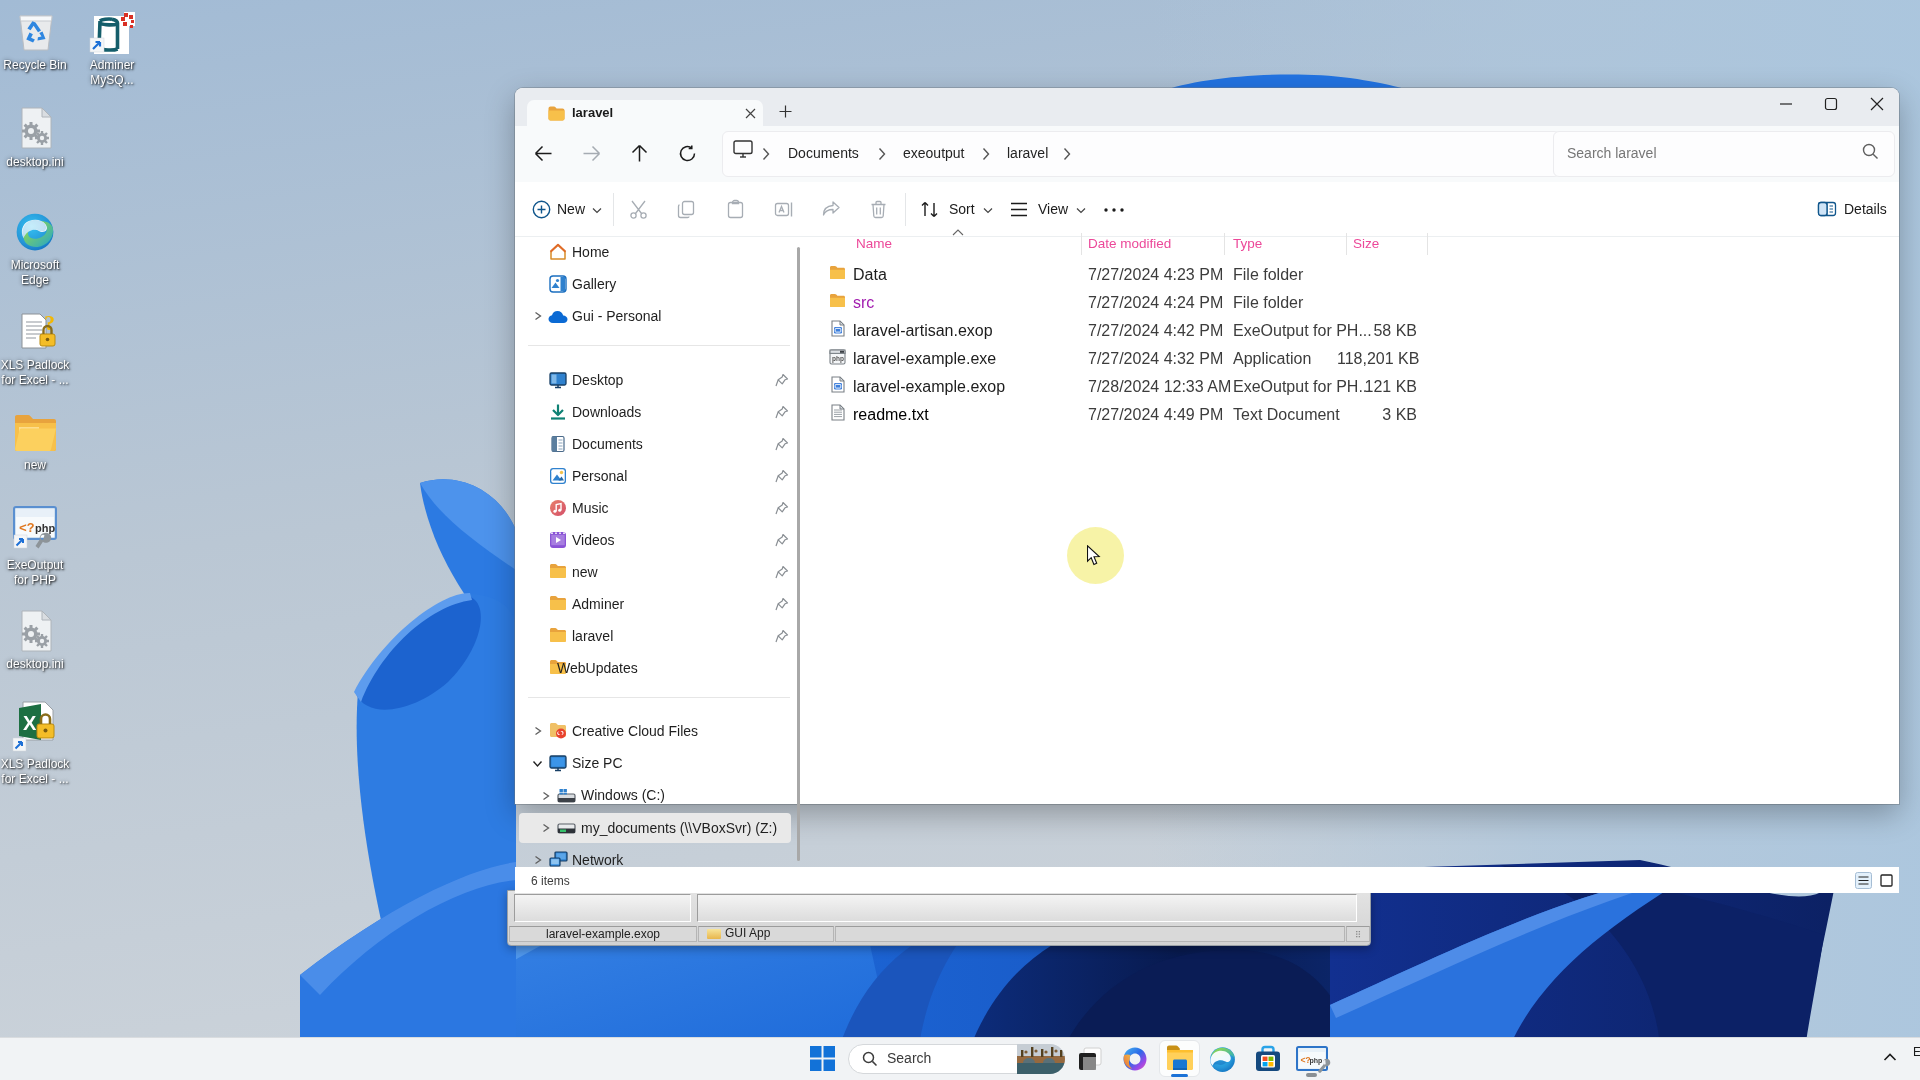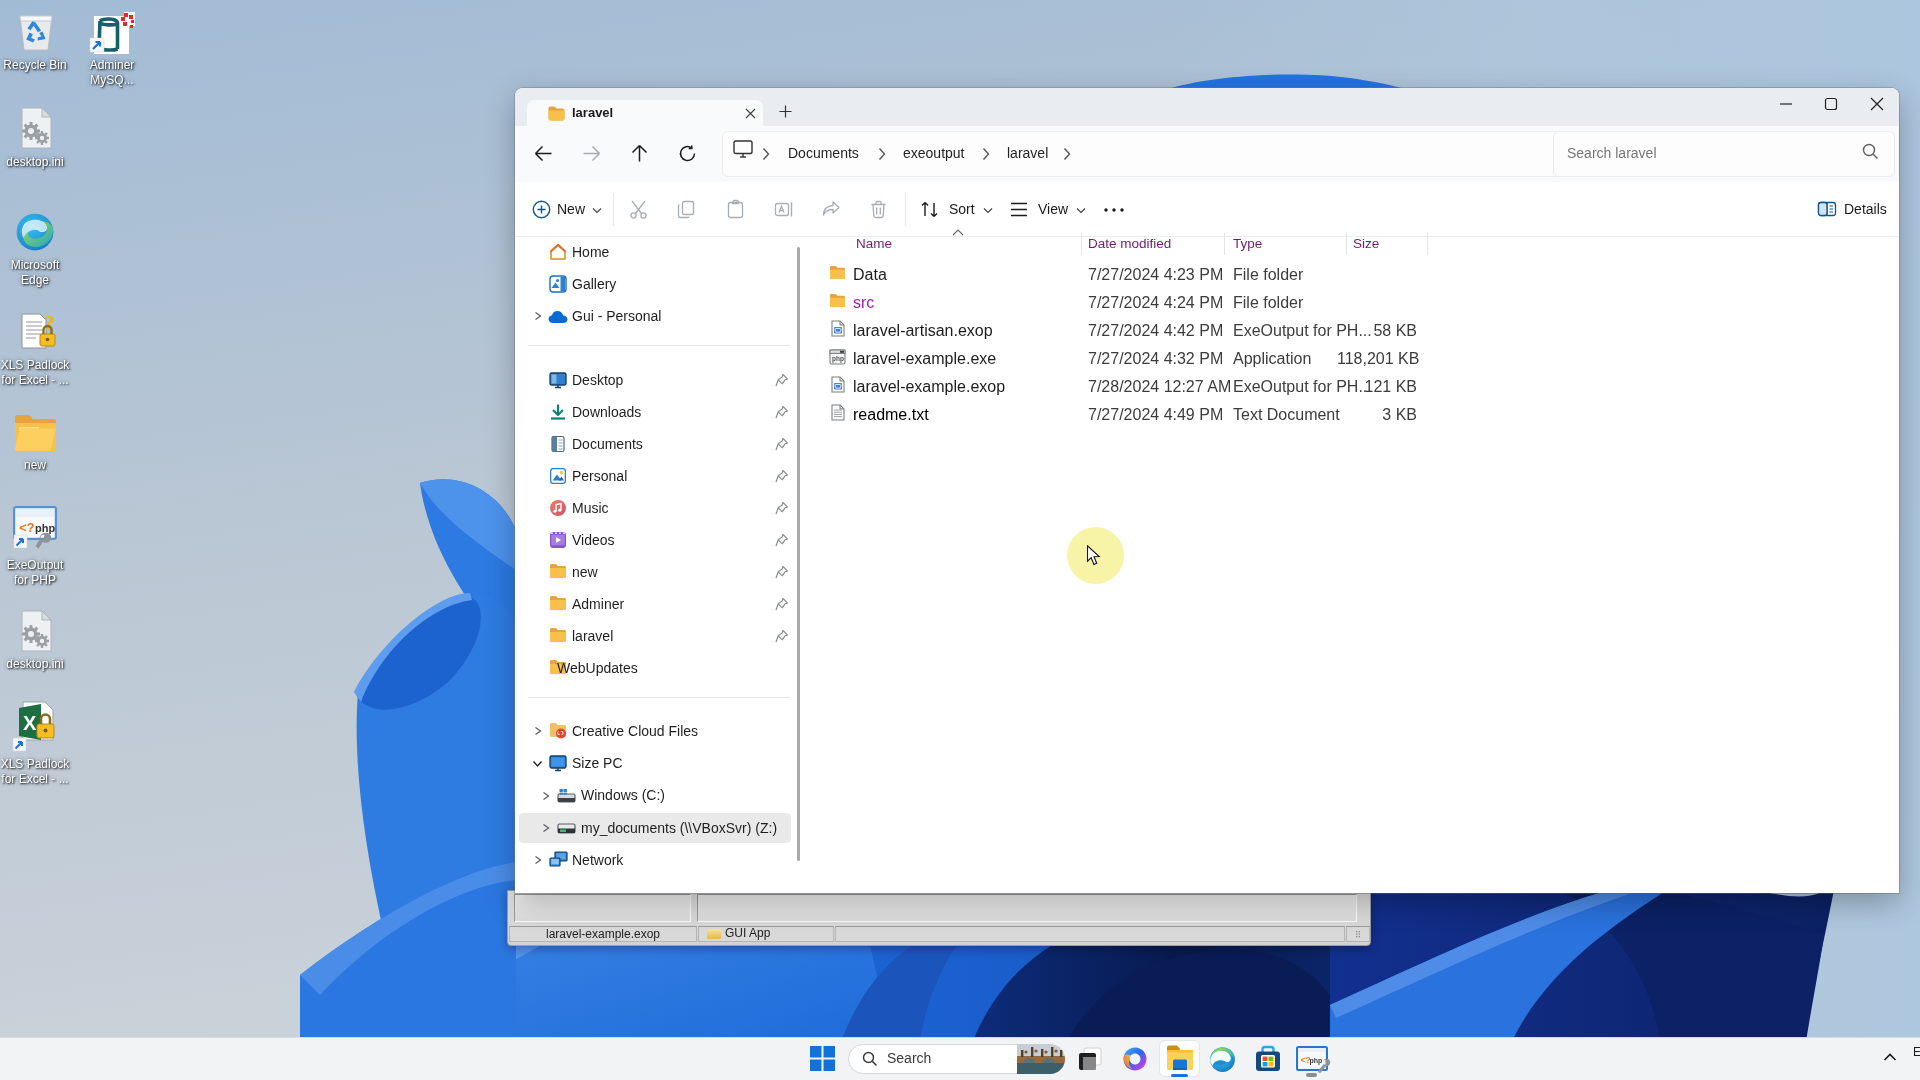--- a/index.html
+++ b/index.html
@@ -1,30 +1,30 @@
 <!DOCTYPE html>
 <html><head>
 <meta charset="utf-8">
 <style>
 *{margin:0;padding:0;box-sizing:border-box}
 html,body{width:1920px;height:1080px;overflow:hidden;font-family:"Liberation Sans",sans-serif;-webkit-font-smoothing:antialiased}
 .abs{position:absolute}
 #desk{position:absolute;left:0;top:0;width:1920px;height:1080px}
 .dlabel{position:absolute;color:#fff;font-size:12px;line-height:15px;text-align:center;text-shadow:1px 1px 2px rgba(0,0,0,.9),0 0 4px rgba(0,0,0,.45)}
 
-#win{position:absolute;left:515px;top:88px;width:1384px;height:805px;background:#fff;border-radius:8px 8px 0 0;box-shadow:0 10px 30px rgba(0,0,0,.28),0 0 0 1px rgba(120,130,140,.45)}
+#win{position:absolute;left:515px;top:88px;width:1384px;height:716px;background:#fff;border-radius:8px 8px 0 0;box-shadow:0 10px 30px rgba(0,0,0,.28),0 0 0 1px rgba(120,130,140,.45)}
 #tabband{position:absolute;left:0;top:0;width:1384px;height:38px;background:#e9ecf0;border-radius:8px 8px 0 0}
 #tab{position:absolute;left:12px;top:12px;width:236px;height:26px;background:#f8fafb;border-radius:7px 7px 0 0}
 #navrow{position:absolute;left:0;top:38px;width:1384px;height:56px;background:#f8fafb}
 #toolbar{position:absolute;left:0;top:94px;width:1384px;height:55px;background:#fff;border-bottom:1px solid #eceff1}
 .ttext{font-size:14px;color:#1b1b1b}
 .crumb{font-size:14px;color:#242424}
 #statusrow{position:absolute;left:0;top:779px;width:1384px;height:26px;background:#fff}
 .sideitem{position:absolute;font-size:14px;color:#1f1f1f;white-space:nowrap}
-.hdrtxt{font-size:13.5px;color:#701a75}
+.hdrtxt{font-size:13.5px;color:#ec4899}
 .cell{position:absolute;font-size:16px;color:#3c3c3c;white-space:nowrap}
 
 #bgwin{position:absolute;left:507px;top:890px;width:864px;height:56px;background:linear-gradient(#e3e3e3,#d2d2d2);border:1px solid #9aa0a5;border-radius:0 0 4px 4px;box-shadow:0 3px 10px rgba(0,0,0,.3)}
 
 #tb{position:absolute;left:0;top:1037px;width:1920px;height:43px;background:#f1f3f5;border-top:1px solid #d9dcdf}
 </style>
 </head>
 <body>
 <div id="desk">
 
@@ -623,36 +623,48 @@
 <span class="cell" style="left:573px;top:262px">7/27/2024 4:32 PM</span>
 <span class="cell" style="left:718px;top:262px">Application</span>
 <span class="cell" style="left:822px;top:262px;width:80px;">118,201 KB</span>
 <svg class="abs" style="left:315px;top:288px" width="16" height="17" viewBox="0 0 16 17">
           <path d="M 2,1 L 10,1 L 14,5 L 14,16 L 2,16 Z" fill="#fff" stroke="#7a8086" stroke-width="1.1"></path>
           <path d="M 10,1 L 10,5 L 14,5 Z" fill="#d8dce0" stroke="#7a8086" stroke-width="1"></path>
           <rect x="4" y="7" width="8" height="6.5" rx="1.2" fill="#3c7edb"></rect>
           <rect x="5.2" y="8.4" width="5.6" height="3.7" rx="0.8" fill="none" stroke="#fff" stroke-width="0.9"></rect>
         </svg>
 <span class="cell" style="left:338px;top:290px;color:#1d1d1d">laravel-example.exop</span>
-<span class="cell" style="left:573px;top:290px">7/28/2024 12:27 AM</span>
+<span class="cell" style="left:573px;top:290px">7/28/2024 12:33 AM</span>
 <span class="cell" style="left:718px;top:290px">ExeOutput for PH...</span>
 <span class="cell" style="left:822px;top:290px;width:80px;text-align:right">121 KB</span>
 <svg class="abs" style="left:315px;top:316px" width="16" height="17" viewBox="0 0 16 17">
           <path d="M 2,1 L 10,1 L 14,5 L 14,16 L 2,16 Z" fill="#fff" stroke="#7a8086" stroke-width="1.1"></path>
           <path d="M 10,1 L 10,5 L 14,5 Z" fill="#d8dce0" stroke="#7a8086" stroke-width="1"></path>
           <g stroke="#9aa0a6" stroke-width="1">
             <path d="M 4,6 L 12,6 M 4,8.2 L 12,8.2 M 4,10.4 L 12,10.4 M 4,12.6 L 12,12.6"></path>
           </g>
         </svg>
 <span class="cell" style="left:338px;top:318px;color:#000000">readme.txt</span>
 <span class="cell" style="left:573px;top:318px">7/27/2024 4:49 PM</span>
 <span class="cell" style="left:718px;top:318px">Text Document</span>
 <span class="cell" style="left:822px;top:318px;width:80px;text-align:right">3 KB</span>
 </div>
 
+<div id="statusrow">
+<span class="abs" style="left:16px;top:7px;font-size:12px;color:#3c3c3c">6 items</span>
+<svg class="abs" style="left:1340px;top:5px" width="17" height="17" viewBox="0 0 17 17">
+          <rect x="0.5" y="0.5" width="16" height="16" rx="2" fill="#e3f0fb" stroke="#a5bdd4" stroke-width="1"></rect>
+          <g stroke="#222" stroke-width="1.2">
+            <path d="M 3.5,5 L 13.5,5 M 3.5,8.5 L 13.5,8.5 M 3.5,12 L 13.5,12"></path>
+          </g>
+        </svg>
+<svg class="abs" style="left:1363px;top:5px" width="17" height="17" viewBox="0 0 17 17">
+          <rect x="3" y="3" width="11" height="11" rx="1" fill="none" stroke="#222" stroke-width="1.3"></rect>
+        </svg>
+</div>
 </div>
 
 <div class="abs" style="left:1067px;top:527px;width:57px;height:57px;border-radius:50%;background:#f6f2a0;opacity:.92"></div>
 <svg class="abs" style="left:1087px;top:545px" width="14" height="21" viewBox="0 0 14 21">
       <path d="M 0.5,0.8 L 0.5,16.2 L 4.2,12.7 L 6.9,19.4 L 9.7,18.2 L 7,11.7 L 12.2,11.5 Z" fill="#fff" stroke="#111" stroke-width="1.1"></path>
     </svg>
 
 <div id="tb"></div>
 
 <svg class="abs" style="left:810px;top:1046px" width="25" height="25" viewBox="0 0 25 25">

